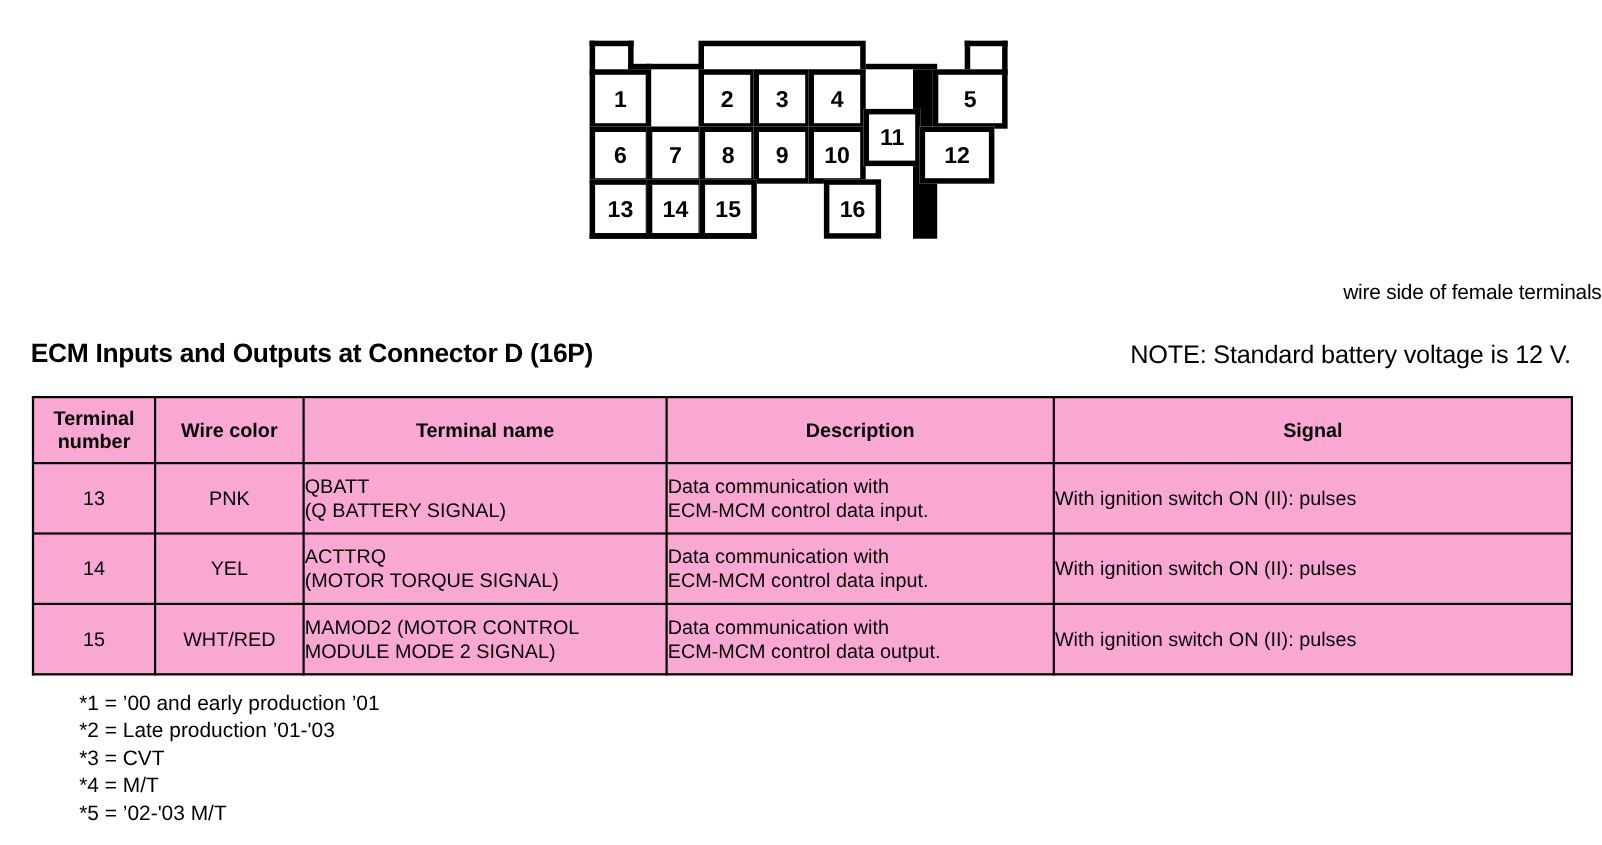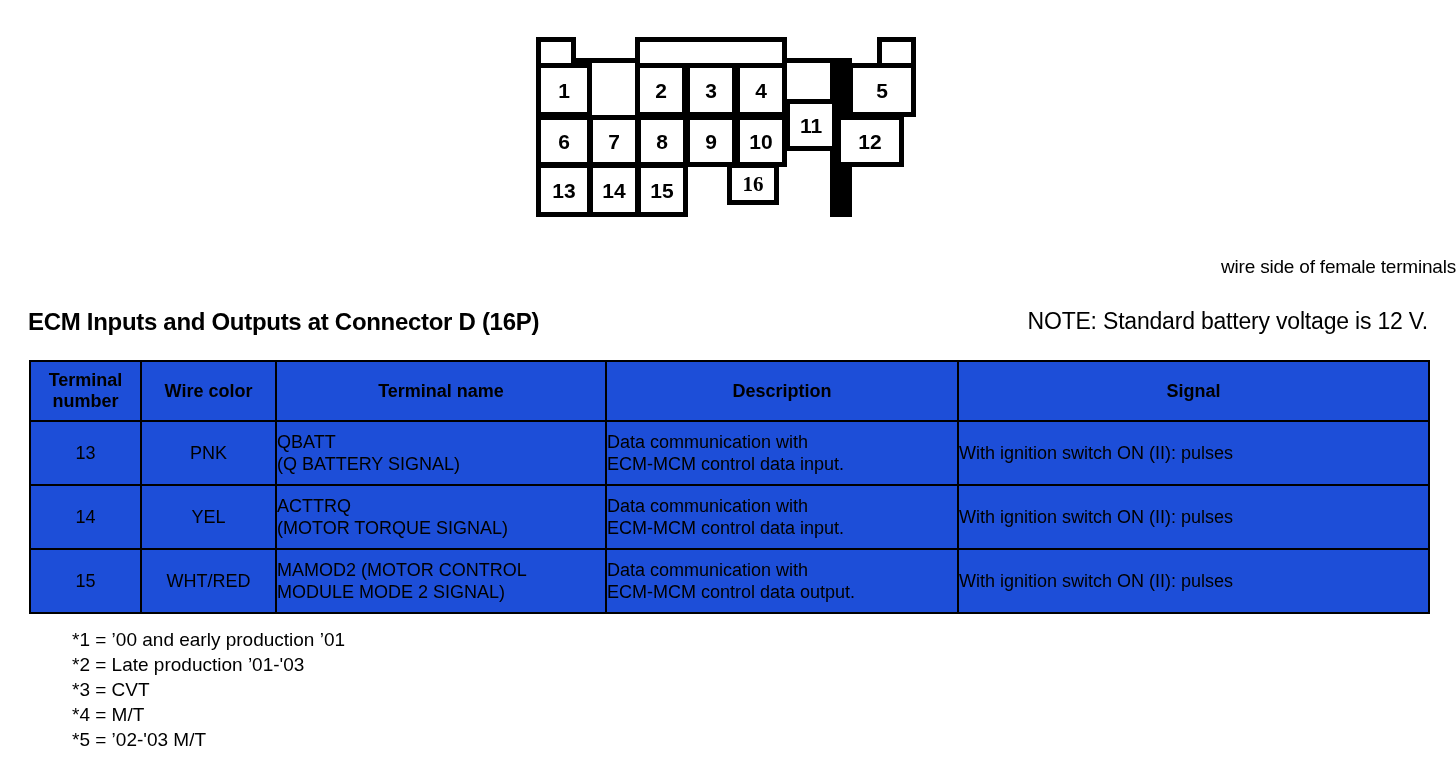--- a/index.html
+++ b/index.html
@@ -70,42 +70,42 @@
   }
 
   
   #section-header {
     position: absolute;
     left: 28px;
     top: 308px;
     width: 1400px;
     display: flex;
     justify-content: space-between;
-    align-items: flex-start;
+    align-items: center;
     gap: 16px;
   }
   #section-title {
     font-size: 24px;
     font-weight: bold;
     letter-spacing: -0.3px;
   }
   #voltage-note {
     font-size: 23px;
     letter-spacing: -0.2px;
   }
 
   
   #terminal-table {
     position: absolute;
     left: 29px;
     top: 360px;
     border-collapse: collapse;
     table-layout: fixed;
     width: 1399px;
-    background: #1d4ed8;
+    background: #f9a8d4;
   }
   #terminal-table th,
   #terminal-table td {
     border: 2px solid #000;
     padding: 0;
     vertical-align: middle;
   }
   #terminal-table thead th {
     height: 58px;
     font-size: 18px;
@@ -198,21 +198,21 @@
 
   <div class="pin-cell" style="left:0px; top:126px; width:56px; height:54px;">
     <span>13</span>
   </div>
   <div class="pin-cell" style="left:52px; top:126px; width:52px; height:54px;">
     <span>14</span>
   </div>
   <div class="pin-cell" style="left:100px; top:126px; width:52px; height:54px;">
     <span>15</span>
   </div>
-  <div class="pin-cell" style="left:191px; top:126px; width:52px; height:42px;font-family:Liberation Serif, serif;">
+  <div class="pin-cell" style="left:213px; top:126px; width:52px; height:54px;">
     <span>16</span>
   </div>
 
   <div class="edge-bar" style="left:0px; top:0px; width:40px; height:5px;"></div>
   <div class="edge-bar" style="left:0px; top:0px; width:5px; height:31px;"></div>
   <div class="edge-bar" style="left:35px; top:0px; width:5px; height:26px;"></div>
   <div class="edge-bar" style="left:35px; top:21px; width:21px; height:5px;"></div>
   <div class="edge-bar" style="left:51px; top:21px; width:53px; height:5px;"></div>
   <div class="edge-bar" style="left:251px; top:21px; width:65px; height:5px;"></div>
   <div class="edge-bar" style="left:341px; top:0px; width:5px; height:26px;"></div>

